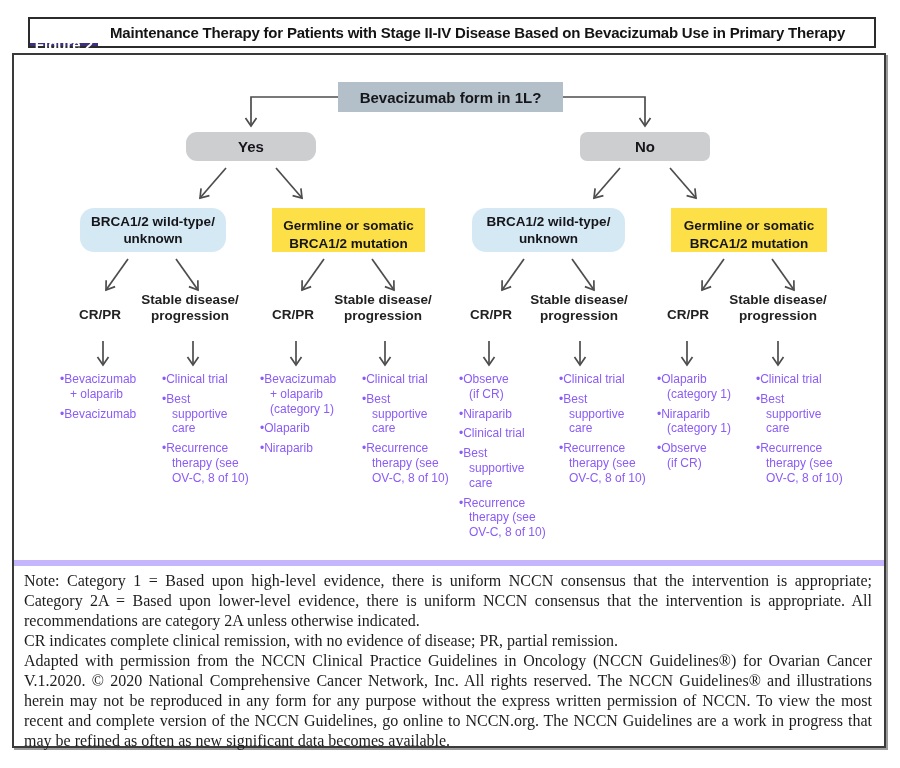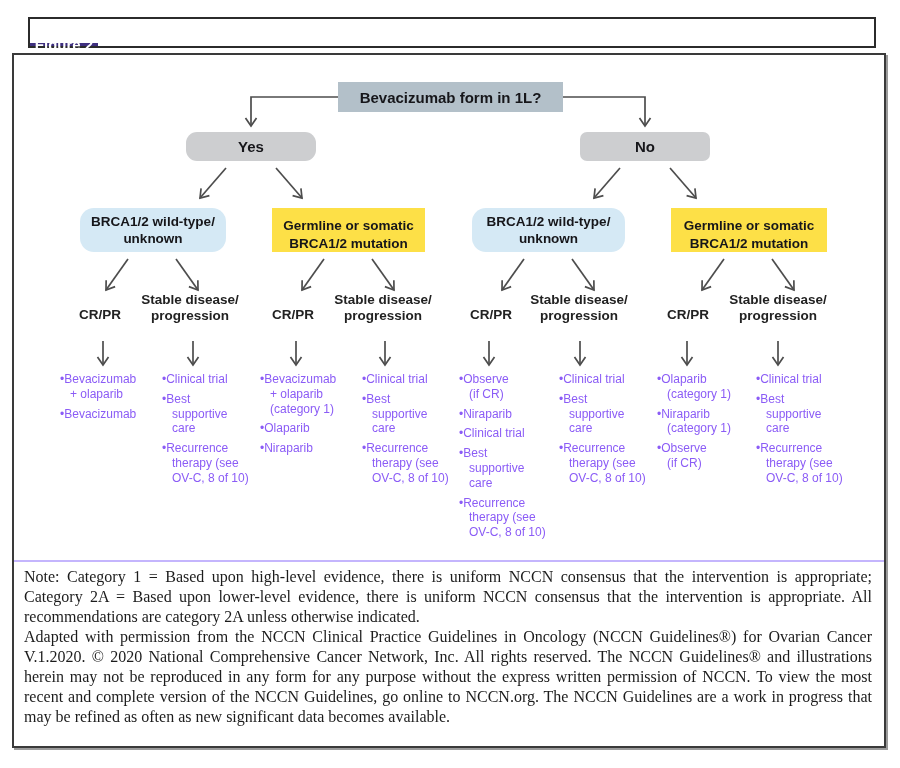--- a/index.html
+++ b/index.html
@@ -41,39 +41,41 @@
   .lbl-crpr   { top:307px; width:64px; }
   .lbl-stable { top:292px; width:112px; }
   
   .opts { position:absolute; top:372px; list-style:none; font-size:12px; line-height:14.8px; color:#8b5cf6; }
   .opts li { padding-left:10px; text-indent:-10px; white-space:pre-line; }
   .opts li::before { content:"\2022 "; }
   .opts li + li { margin-top:5px; }
   
   .notes {
     position:absolute; left:0; right:0; top:505px; bottom:0;
-    border-top:2px solid #c4b5fd; padding:5px 12px 0 10px;
+    border-top:6px solid #c4b5fd; padding:5px 12px 0 10px;
     font-family:"Liberation Serif", serif; font-size:16px; line-height:20px;
     color:#1c1c1c; text-align:justify;
   }
   .notes p { margin:0; }
 </style>
 </head>
 <body>
 
 <div class="page">
 
   <div class="fig-header">
     <div class="fig-badge">Figure 2</div>
+    <div class="fig-title">Maintenance Therapy for Patients with Stage II-IV Disease Based on Bevacizumab Use in Primary Therapy</div>
   </div>
 
   <div class="panel">
 
     <div class="notes">
       <p>Note: Category 1 = Based upon high-level evidence, there is uniform NCCN consensus that the intervention is appropriate; Category 2A = Based upon lower-level evidence, there is uniform NCCN consensus that the intervention is appropriate. All recommendations are category 2A unless otherwise indicated.</p>
+      <p>CR indicates complete clinical remission, with no evidence of disease; PR, partial remission.</p>
       <p>Adapted with permission from the NCCN Clinical Practice Guidelines in Oncology (NCCN Guidelines®) for Ovarian Cancer V.1.2020. © 2020 National Comprehensive Cancer Network, Inc. All rights reserved. The NCCN Guidelines® and illustrations herein may not be reproduced in any form for any purpose without the express written permission of NCCN. To view the most recent and complete version of the NCCN Guidelines, go online to NCCN.org. The NCCN Guidelines are a work in progress that may be refined as often as new significant data becomes available.</p>
     </div>
   </div>
 
   <svg class="overlay" width="900" height="768" viewBox="0 0 900 768">
     <defs>
       <marker id="ah" markerUnits="userSpaceOnUse" markerWidth="18" markerHeight="18" refX="9" refY="9" orient="auto">
         <path d="M1,3.5 L9,9 L1,14.5" fill="none" stroke="#4d4d4d" stroke-width="1.7"></path>
       </marker>
     </defs>

